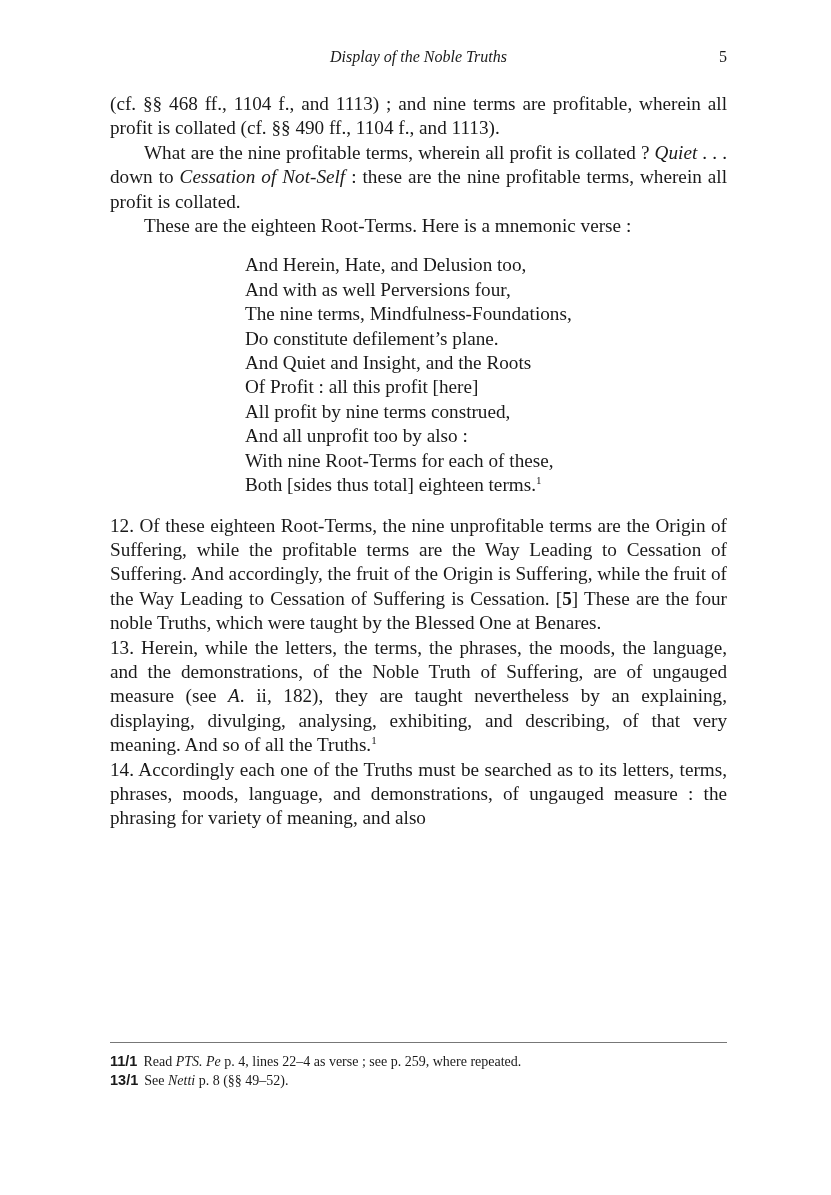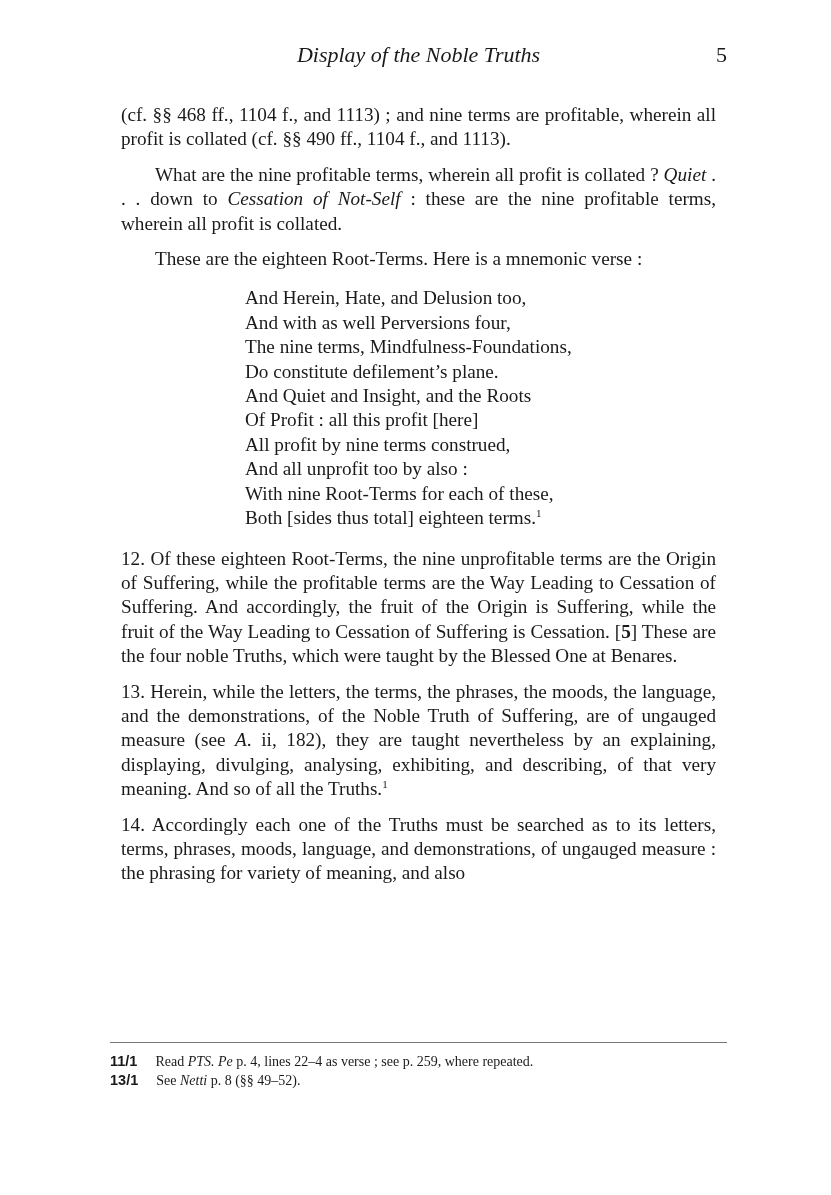--- a/index.html
+++ b/index.html
@@ -1,33 +1,33 @@
 <!DOCTYPE html>
 <html><head>
 <meta charset="utf-8">
 <style>
   html, body { margin: 0; padding: 0; background: #ffffff; }
   body { width: 831px; height: 1195px; position: relative; overflow: hidden;
          font-family: "Liberation Serif", "DejaVu Serif", serif; color: #1a1a1a; }
   .page { position: absolute; left: 110px; top: 0; width: 617px; }
-  .running-head { position: absolute; top: 42px; left: 0; width: 617px; height: 26px; font-size: 22px; }
+  .running-head { position: absolute; top: 48px; left: 0; width: 617px; height: 26px; font-size: 16px; }
   .running-title { position: absolute; left: 0; width: 617px; text-align: center; font-style: italic; }
   .page-number { position: absolute; right: 0; }
   .body { position: absolute; top: 92px; left: 0; width: 617px; font-size: 19.2px; line-height: 24.4px; }
-  .body p { margin: 11px; text-align: justify; }
+  .body p { margin: 0; text-align: justify; }
   .body p.indent { text-indent: 34px; }
   .body p.sect { text-indent: 0; }
   .verse { margin: 15px 0 16px 135px; line-height: 24.4px; }
   .verse div { white-space: nowrap; }
   em { font-style: italic; }
   sup { font-size: 11px; vertical-align: super; line-height: 0; }
   b.ref { font-weight: bold; }
   .rule { position: absolute; top: 1042px; left: 0; width: 617px; border-top: 1px solid #777; }
   .footnotes { position: absolute; top: 1052px; left: 0; width: 617px; font-size: 14px; line-height: 18px; }
-  .fn-num { font-family: "Liberation Sans", "DejaVu Sans", sans-serif; font-weight: bold; font-size: 14.5px; margin-right: 18px; }
+  .fn-num { font-family: "Liberation Sans", "DejaVu Sans", sans-serif; font-weight: bold; font-size: 14.5px; margin-right: 6px; }
 </style>
 </head>
 <body>
 
 <div class="page">
 
   <div class="running-head">
     <span class="running-title">Display of the Noble Truths</span>
     <span class="page-number">5</span>
   </div>

